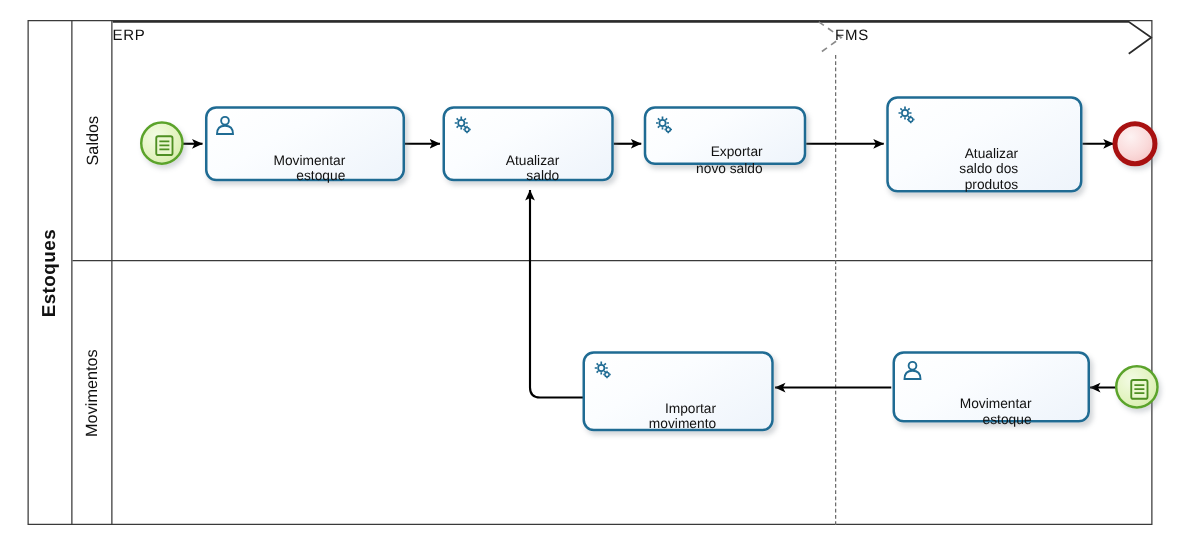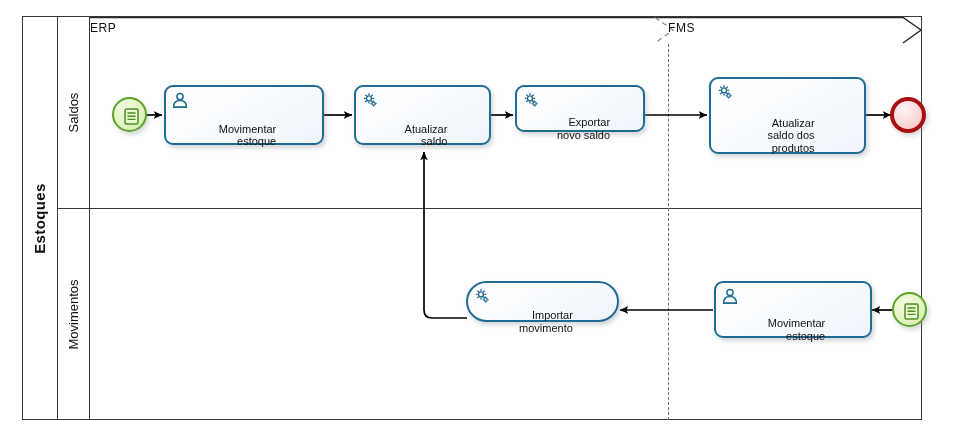--- a/index.html
+++ b/index.html
@@ -202,21 +202,21 @@
           <circle cx="12.6" cy="12.6" r="1.7"></circle>
           <path d="M12.6,9.6 L12.6,10.6 M12.6,14.6 L12.6,15.6 M9.6,12.6 L10.6,12.6 M14.6,12.6 L15.6,12.6"></path>
         </g>
       </svg>
     </span>
     <span class="tlabel">Atualizar
 saldo dos
 produtos</span>
   </div>
 
-  <div class="task" style="left:466px;top:281px;width:153px;height:41px;border-radius:22px;">
+  <div class="task" style="left:466px;top:281px;width:153px;height:64px;">
     <span class="ticon">
       <svg width="18" height="18" viewBox="0 0 18 18">
         <g fill="none" stroke="#1f6b93" stroke-width="1.35">
           <circle cx="8" cy="7.4" r="2.5"></circle>
           <path d="M8,2.2 L8,4.1 M8,10.7 L8,12.6 M2.8,7.4 L4.7,7.4 M11.3,7.4 L13.2,7.4
                    M4.3,3.7 L5.6,5 M10.4,9.8 L11.7,11.1 M11.7,3.7 L10.4,5 M5.6,9.8 L4.3,11.1"></path>
         </g>
         <g fill="none" stroke="#1f6b93" stroke-width="1.2">
           <circle cx="12.6" cy="12.6" r="1.7"></circle>
           <path d="M12.6,9.6 L12.6,10.6 M12.6,14.6 L12.6,15.6 M9.6,12.6 L10.6,12.6 M14.6,12.6 L15.6,12.6"></path>

